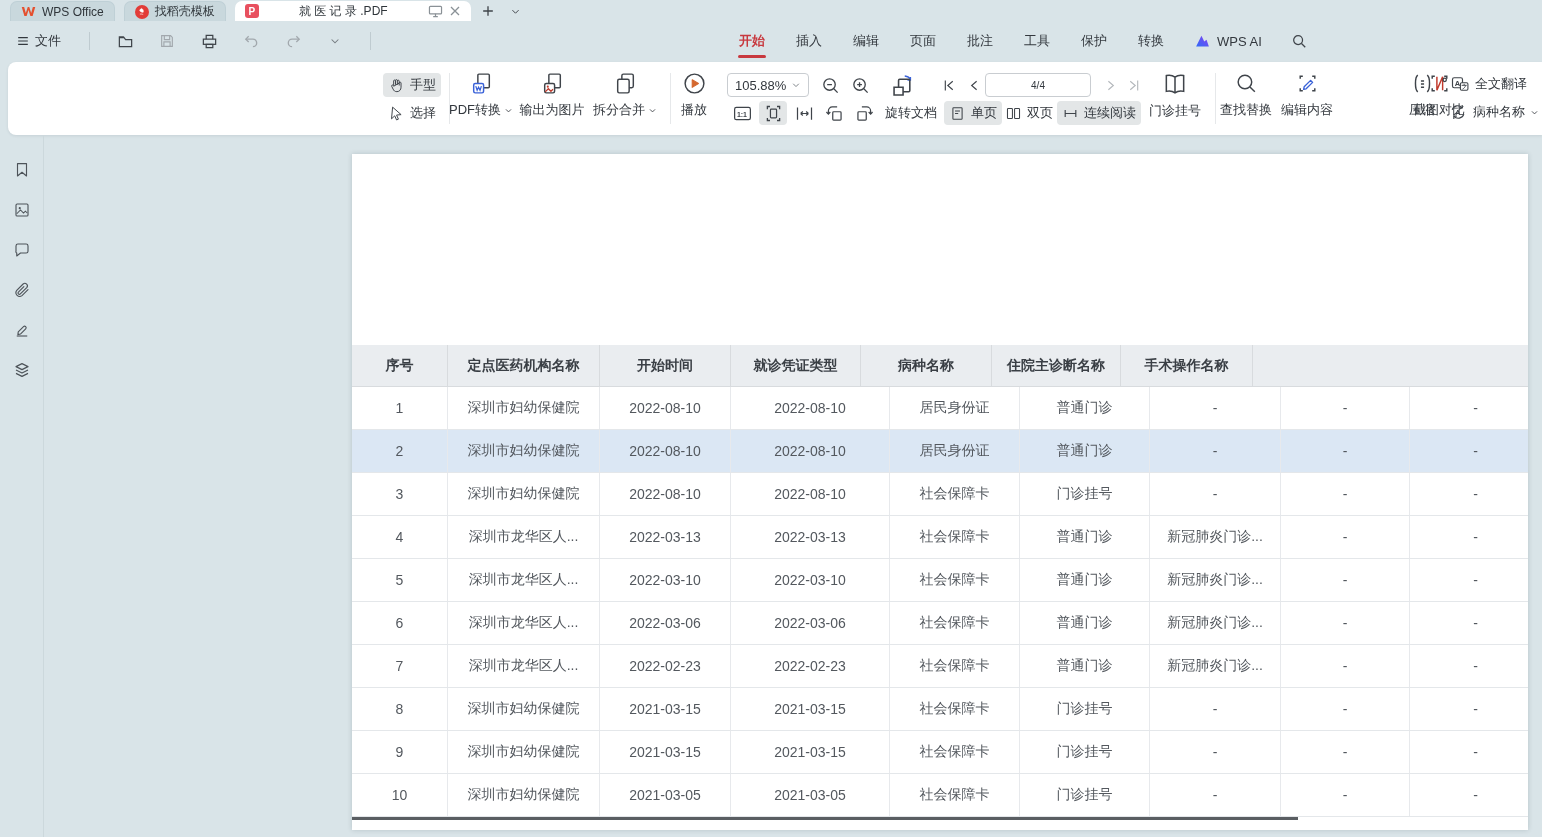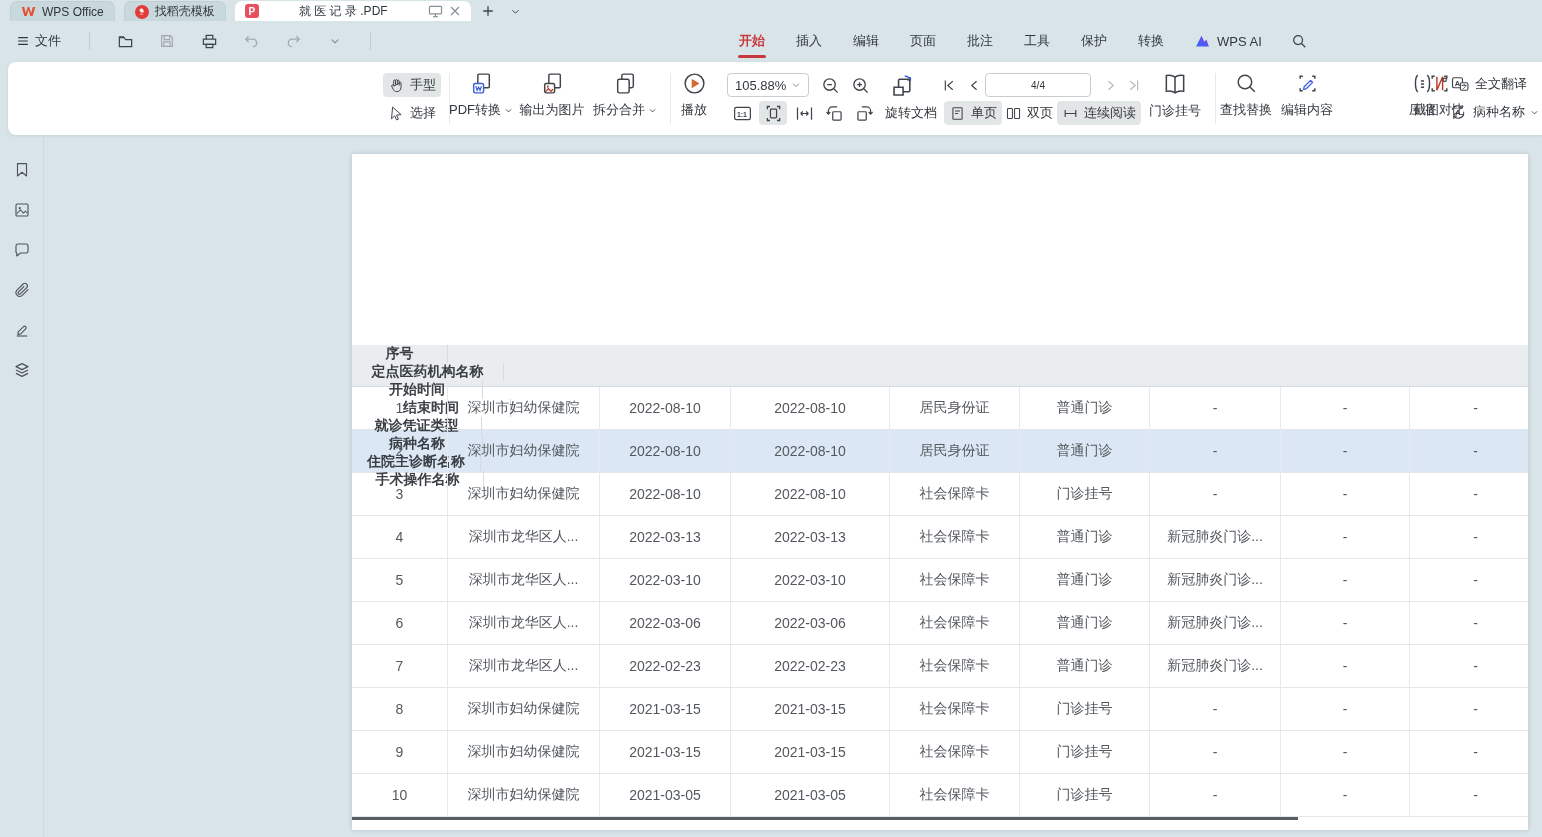--- a/index.html
+++ b/index.html
@@ -45,21 +45,21 @@
   
   .workspace{position:absolute;left:0;top:135px;width:1542px;height:702px;}
   .sidebar{position:absolute;left:0;top:0;width:44px;height:100%;border-right:1px solid #ccd8dc;display:flex;flex-direction:column;align-items:center;}
   .sbtn{width:30px;height:30px;display:flex;align-items:center;justify-content:center;margin-bottom:10px;border-radius:4px;}
   .sbtn:first-child{margin-top:20px;}
   .docarea{position:absolute;left:44px;top:0;right:0;bottom:0;}
   .page{position:absolute;left:308px;top:19px;width:1176px;height:676px;background:#fff;box-shadow:0 0 5px rgba(30,50,60,.18);overflow:hidden;}
 
   
   .ptable{position:absolute;left:0;top:191px;width:1190px;filter:blur(0.4px);}
-  .t-head{display:flex;background:#eaedf0;height:42px;border-bottom:1px solid #d8dbde;flex-direction:column;}
+  .t-head{display:flex;background:#eaedf0;height:42px;border-bottom:1px solid #d8dbde;}
   .t-hcell{display:flex;align-items:center;justify-content:center;font-size:14px;font-weight:bold;color:#3a3f45;border-right:1px solid #d8dbde;}
   .t-row{display:flex;height:43px;border-bottom:1px solid #e4e7ea;background:#fff;}
   .t-row.hl{background:#dbe7f4;}
   .t-cell{display:flex;align-items:center;justify-content:center;font-size:14px;color:#53585e;border-right:1px solid #e7e9ec;overflow:hidden;white-space:nowrap;}
   .t-darkline{position:absolute;left:0;width:946px;height:3px;background:#5a5e62;}
 </style>
 </head>
 <body>
 
 <div class="tabbar">
@@ -456,21 +456,20 @@
     </div>
   </div>
 
   <div class="docarea">
     <div class="page">
       <div class="ptable">
         <div class="t-head">
             <div class="t-hcell" style="width: 96px;">序号</div>
             <div class="t-hcell" style="width: 152px;">定点医药机构名称</div>
             <div class="t-hcell" style="width: 131px;">开始时间</div>
-            <div class="t-hcell" style="width: 159px;">结束时间</div>
             <div class="t-hcell" style="width: 130px;">就诊凭证类型</div>
             <div class="t-hcell" style="width: 131px;">病种名称</div>
             <div class="t-hcell" style="width: 129px;">住院主诊断名称</div>
             <div class="t-hcell" style="width: 132px;">手术操作名称</div>
           </div>
         <div class="t-body">
             <div class="t-row">
               <div class="t-cell" style="width: 96px;">1</div>
               <div class="t-cell" style="width: 152px;">深圳市妇幼保健院</div>
               <div class="t-cell" style="width: 131px;">2022-08-10</div>

